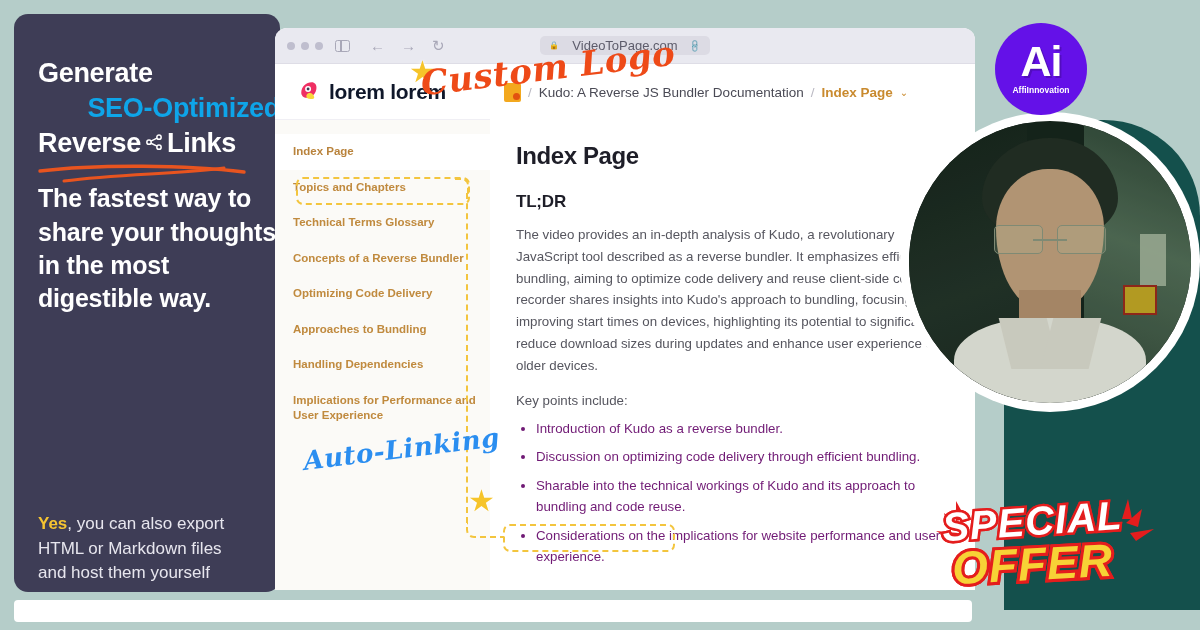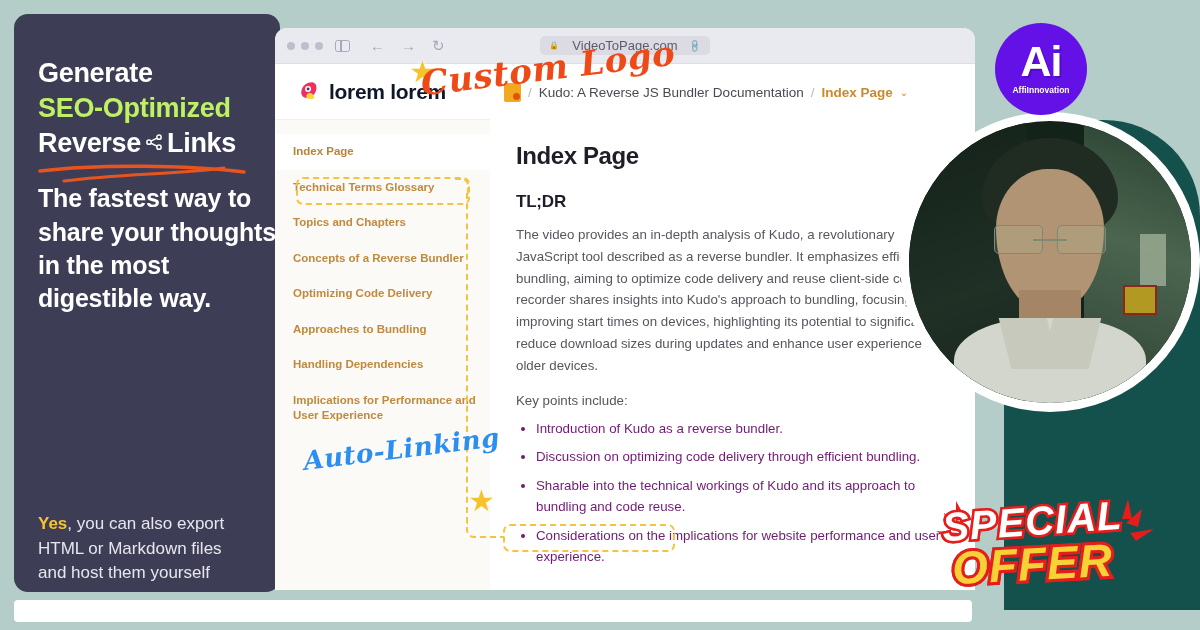--- a/index.html
+++ b/index.html
@@ -23,21 +23,21 @@
   .left-panel {
     position: absolute; left: 14px; top: 14px;
     width: 266px; height: 578px;
     background: #3e3d56;
     border-radius: 14px;
     overflow: hidden;
   }
   .lp-inner { padding: 42px 0 0 24px; }
   .headline { font-size: 27px; font-weight: bold; line-height: 1.30; letter-spacing: -0.3px; }
   .hl-w { color: #ffffff; display: block; }
-  .hl-y { color: #bef264; display: block; }
+  .hl-y { color: #0ea5e9; display: block; text-align: right; }
   .hl-row { display: flex; align-items: center; gap: 2px; }
   .share-icon { display: inline-block; width: 22px; height: 20px; position: relative; top: -7px; }
   .rule-wrap { position: relative; width: 220px; height: 20px; margin-top: 1px; }
   .headline2 {
     font-size: 25px; font-weight: bold;
     color: #ffffff; line-height: 1.33; letter-spacing: -0.2px;
   }
   .footnote {
     position: absolute; left: 24px; top: 498px; width: 215px;
     font-size: 17px; line-height: 1.45; color: #e7e6ee; font-weight: 400;
@@ -293,22 +293,22 @@
       <span>Kudo: A Reverse JS Bundler Documentation</span>
       <span class="crumb-sep">/</span>
       <span class="crumb-active">Index Page</span>
       <span class="crumb-caret">⌄</span>
     </div>
 
     <div class="doc-body">
 
       <nav class="doc-side">
         <div class="side-item current">Index Page</div>
+        <div class="side-item">Topics and Chapters</div>
         <div class="side-item">Technical Terms Glossary</div>
-        <div class="side-item">Topics and Chapters</div>
         <div class="side-item">Concepts of a Reverse Bundler</div>
         <div class="side-item">Optimizing Code Delivery</div>
         <div class="side-item">Approaches to Bundling</div>
         <div class="side-item">Handling Dependencies</div>
         <div class="side-item">Implications for Performance and User Experience</div>
       </nav>
 
       <main class="doc-main">
         <h1 class="h1">Index Page</h1>
         <h2 class="h2">TL;DR</h2>

